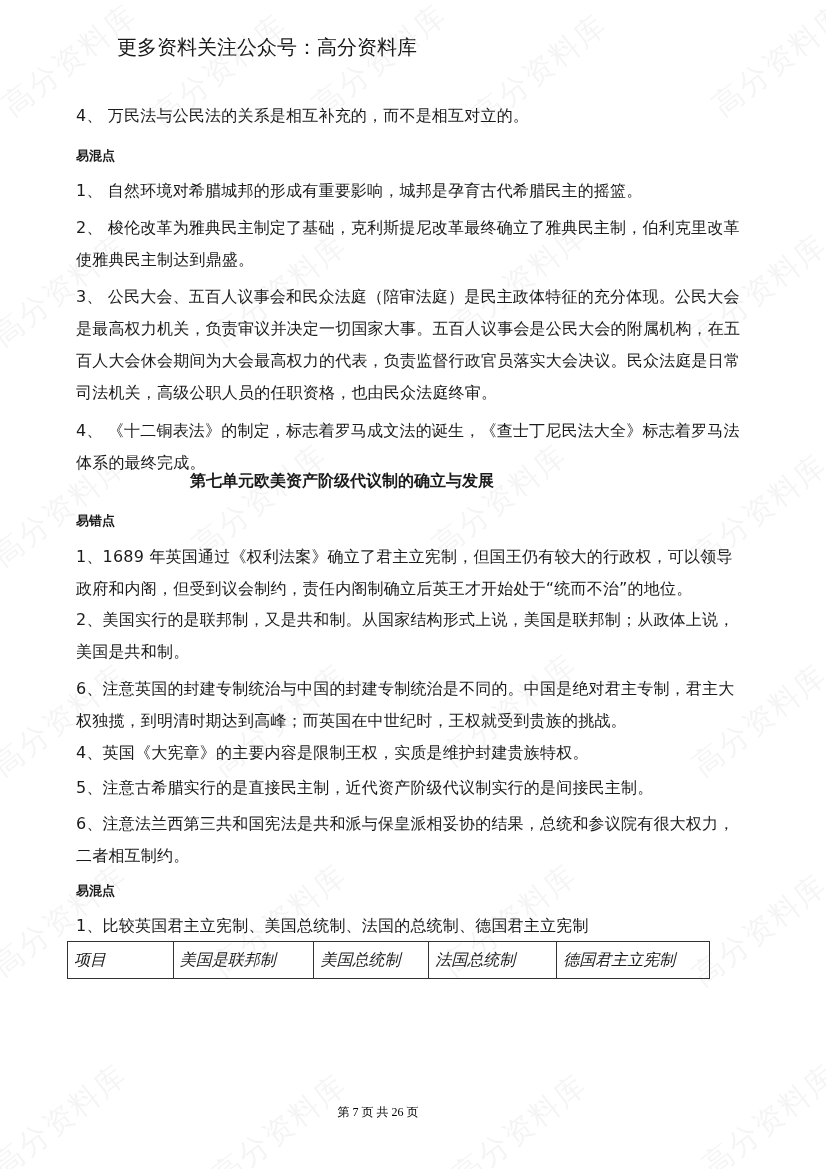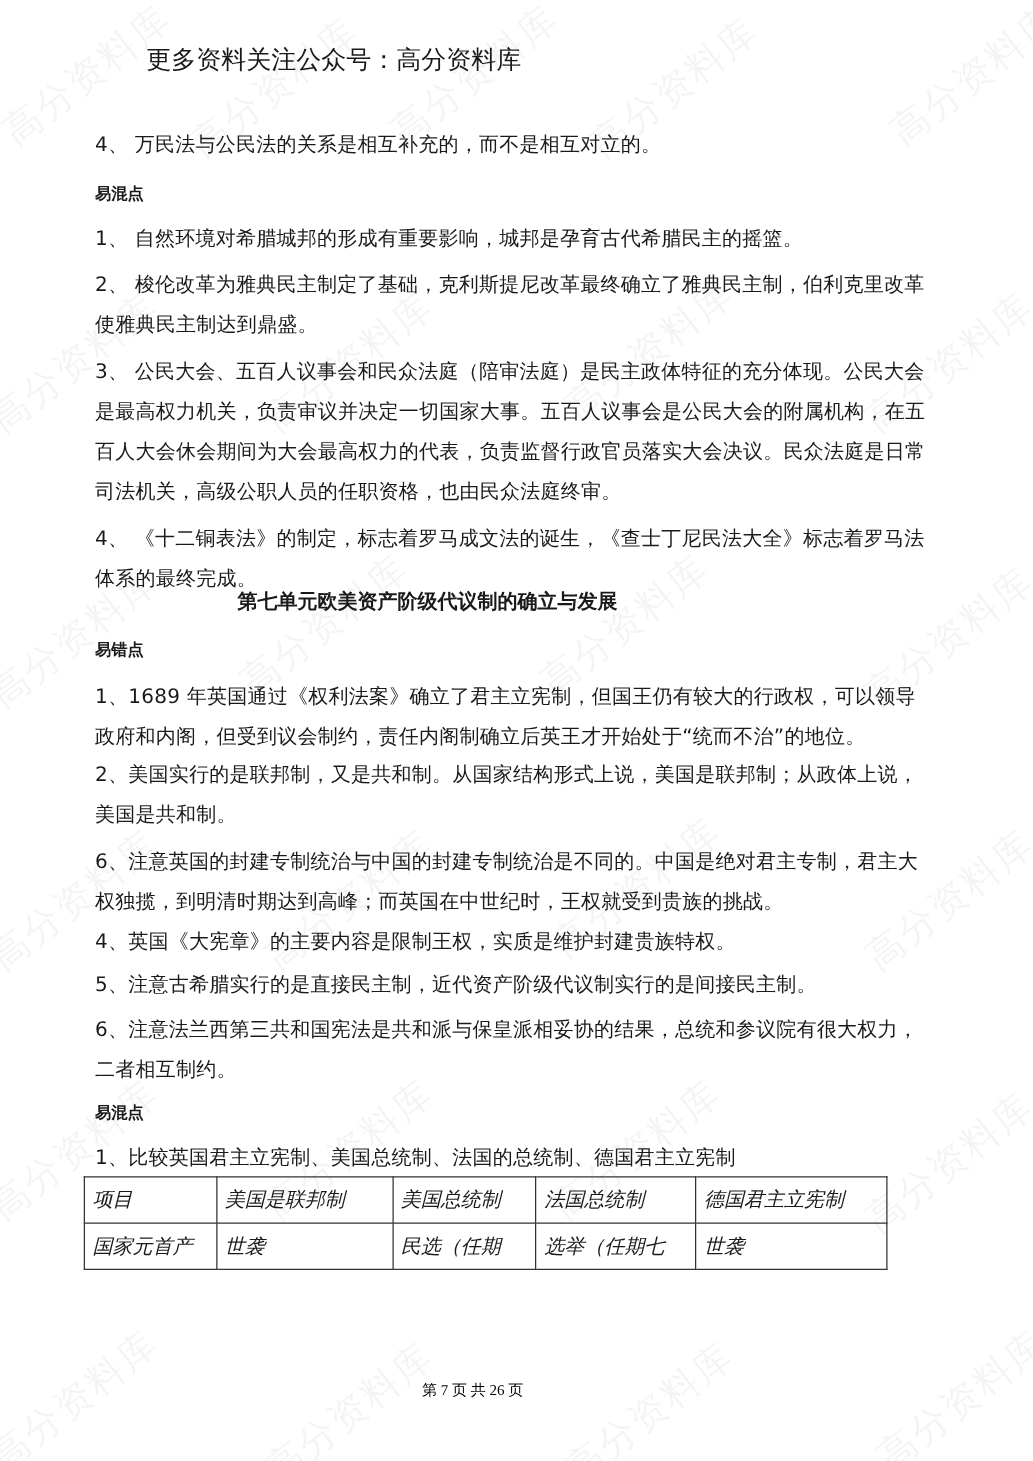--- a/index.html
+++ b/index.html
@@ -160,24 +160,17 @@
       <col style="width:153px">
     </colgroup>
     <tbody>
         <tr>
       <td>项目</td>
       <td>美国是联邦制</td>
       <td>美国总统制</td>
       <td>法国总统制</td>
       <td>德国君主立宪制</td>
     </tr>
-    <tr>
-      <td>国家元首产</td>
-      <td>世袭</td>
-      <td>民选（任期</td>
-      <td>选举（任期七</td>
-      <td>世袭</td>
-    </tr>
   </tbody>
     </table>
 
   <div class="footer">第 7 页 共 26 页</div>
 </div>
 
 </body></html>

